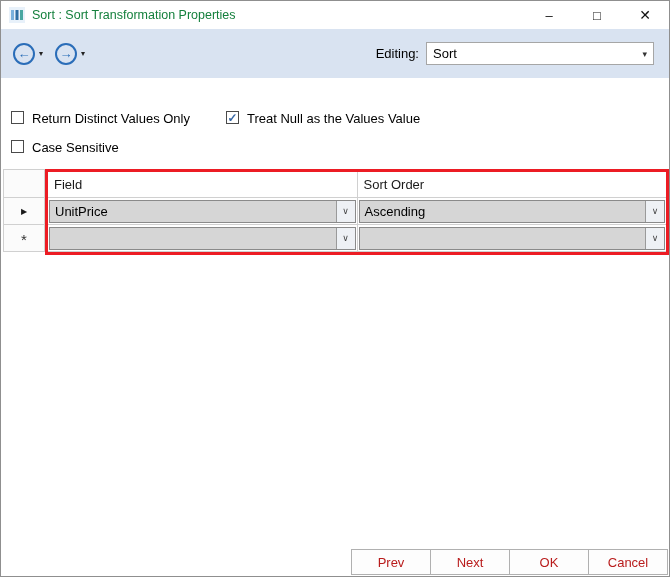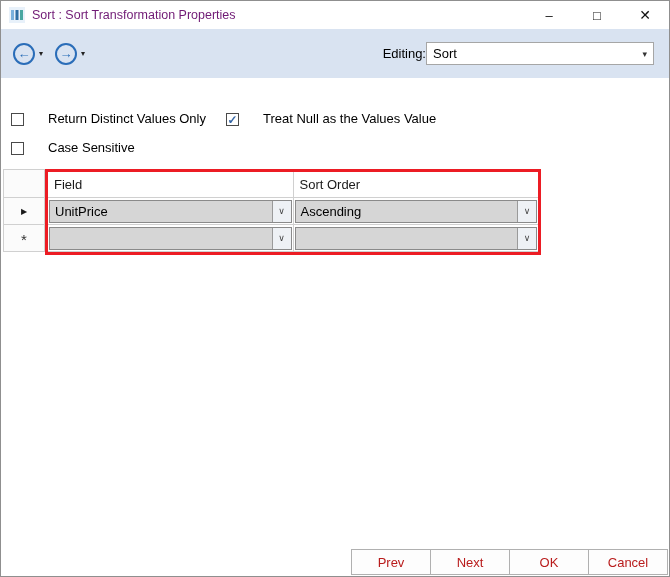--- a/index.html
+++ b/index.html
@@ -4,50 +4,50 @@
 <style>
   * { margin:0; padding:0; box-sizing:border-box; }
   html,body { width:670px; height:577px; }
   body { font-family:"Liberation Sans", sans-serif; background:#fff; position:relative; overflow:hidden; }
 
   .window { position:absolute; inset:0; border:1px solid #8f8f8f; background:#fff; }
 
   
   .titlebar { position:absolute; top:0; left:0; right:0; height:28px; background:#fff; display:flex; align-items:center; }
   .app-icon { width:16px; height:16px; margin:0 7px 0 8px; flex:none; }
-  .title-text { font-size:12.5px; color:#701a75; }
+  .title-text { font-size:12.5px; color:#15803d; }
   .caption-buttons { position:absolute; right:0; top:0; height:28px; display:flex; }
   .caption-btn { width:48px; height:28px; display:flex; align-items:center; justify-content:center; font-size:13px; color:#111; cursor:default; }
   .caption-btn.close { font-size:14px; }
 
   
   .toolbar { position:absolute; top:28px; left:0; right:0; height:49px; background:#d9e3f1; display:flex; align-items:center; padding:0 12px; }
   .nav-group { display:flex; align-items:center; }
   .nav-circle { width:22px; height:22px; border:2px solid #2a6db8; border-radius:50%; display:flex; align-items:center; justify-content:center; color:#2a6db8; font-size:13px; font-weight:bold; line-height:1; background:transparent; cursor:pointer; }
   .nav-caret { font-size:8px; color:#222; margin:0 12px 0 4px; cursor:pointer; }
-  .editing-group { margin-left:auto; display:flex; align-items:center; padding-right:3px; }
+  .editing-group { margin-left:auto; display:flex; align-items:center; gap:7px; padding-right:3px; }
   .editing-label { font-size:13px; color:#000; }
   .editing-combo { width:228px; height:23px; background:#fff; border:1px solid #a6a6a6; display:flex; align-items:center; padding:0 6px; font-size:13px; cursor:pointer; }
   .editing-combo .combo-caret { margin-left:auto; font-size:9px; color:#333; }
 
   
-  .cb { position:absolute; display:flex; align-items:flex-end; gap:24px; font-size:13px; color:#000; cursor:default; }
+  .cb { position:absolute; display:flex; align-items:flex-start; gap:8px; font-size:13px; color:#000; cursor:default; }
   .cb-box { width:13px; height:13px; border:1px solid #4a4a4a; background:#fff; display:flex; align-items:center; justify-content:center; font-size:12px; font-weight:bold; color:#3465a4; line-height:1; flex:none; }
   .cb1 { top:110px; left:10px; }
   .cb2 { top:110px; left:225px; }
   .cb3 { top:139px; left:10px; }
 
   
   .grid-wrap { position:absolute; top:168px; left:2px; display:flex; align-items:flex-start; }
   .selector-col { width:42px; }
   .sel-header { height:29px; background:#fbfbfb; border:1px solid #d0d0d0; }
   .sel-cell { height:27px; background:#fbfbfb; border:1px solid #d0d0d0; border-top:none; display:flex; align-items:center; justify-content:center; color:#1a1a1a; }
   .sel-cell .marker-current { font-size:8px; }
   .sel-cell .marker-new { font-size:15px; margin-top:3px; color:#333; }
-  .grid-main { width:496px; border:3px solid #ec1c24; background:#fff; }
+  .grid-main { width:624px; border:3px solid #ec1c24; background:#fff; }
   .grid-row { display:flex; height:27px; }
   .grid-row.header { height:26px; }
   .grid-cell { flex:1; border-right:1px solid #d0d0d0; border-bottom:1px solid #d0d0d0; display:flex; align-items:center; font-size:13px; color:#1a1a1a; }
   .grid-cell:last-child { border-right:none; }
   .grid-cell.head { padding:0 6px; background:#fff; }
   .grid-cell.data { padding:1px; }
   .cell-combo { flex:1; height:23px; background:#d6d6d6; border:1px solid #8a8a8a; display:flex; align-items:center; cursor:pointer; }
   .combo-text { flex:1; padding:0 5px; font-size:13px; color:#000; white-space:nowrap; overflow:hidden; }
   .combo-btn { width:19px; height:100%; background:#eef1f5; border-left:1px solid #9a9a9a; display:flex; align-items:center; justify-content:center; font-size:9px; color:#444; }
 

